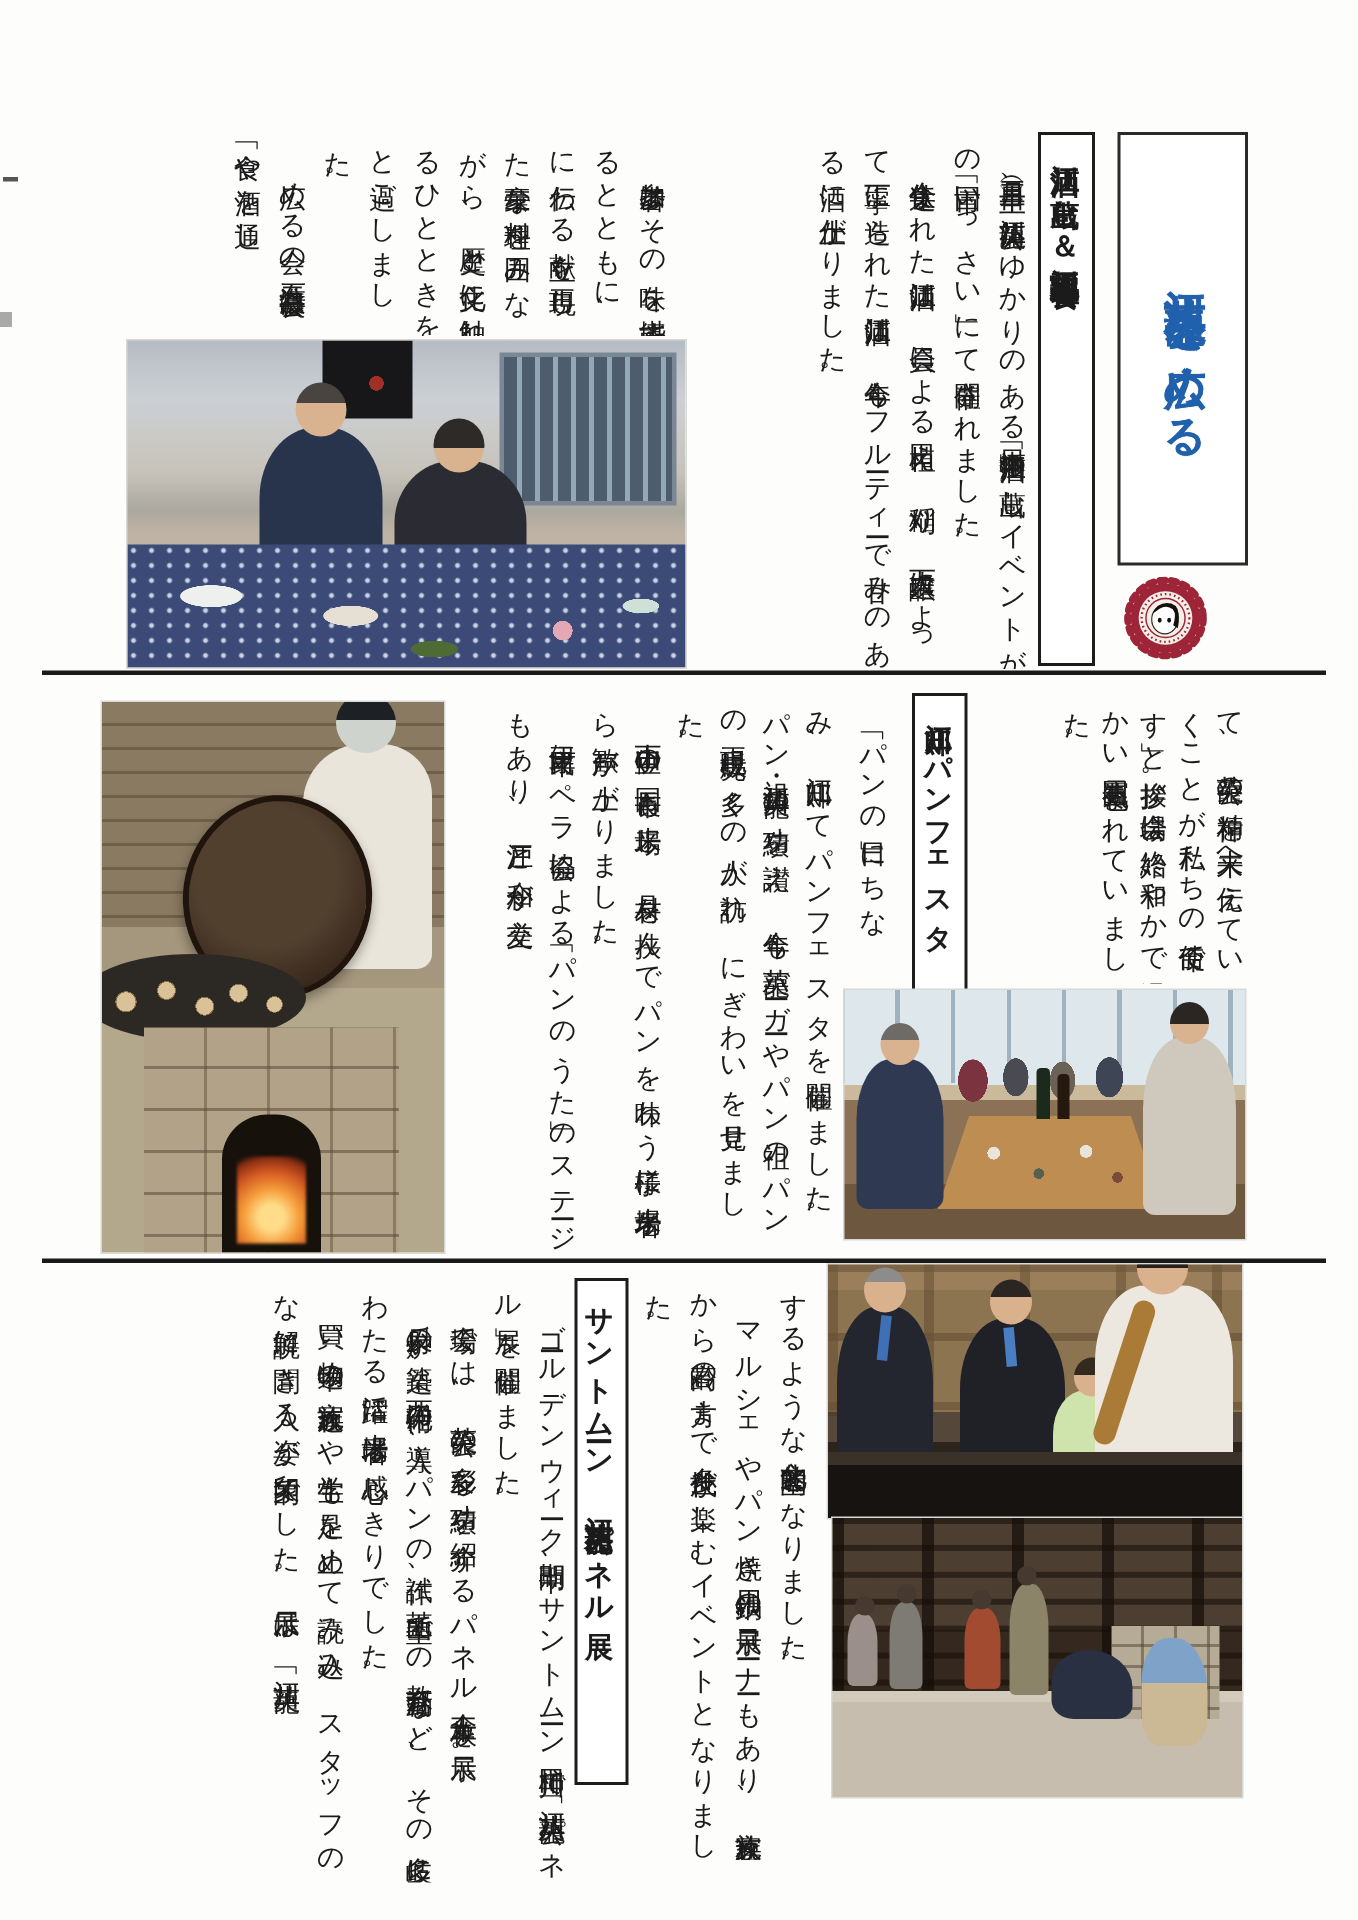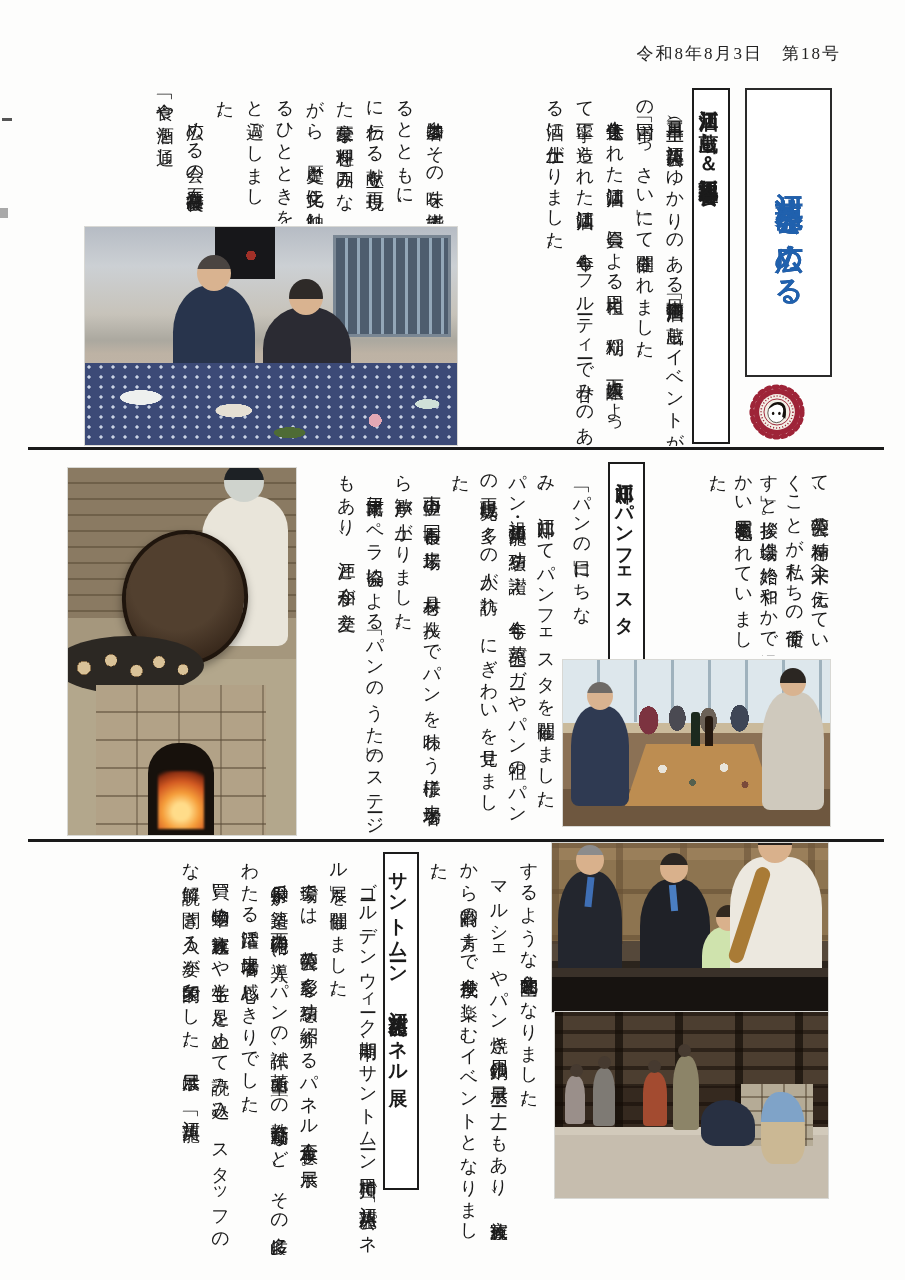--- a/index.html
+++ b/index.html
@@ -173,21 +173,20 @@
       repeating-linear-gradient(90deg,transparent 0 20px,rgba(80,65,45,.5) 20px 22px);}
   .p5-bend1{left:146px;top:88px;width:54px;height:46px;background:#283042;border-radius:50% 60% 22% 30%;}
   .p5-bend2{left:206px;top:80px;width:44px;height:72px;border-radius:40% 50% 28% 28%;
     background:linear-gradient(180deg,#7fa3c8 0 42%,#cbb894 42%);}
 </style>
 </head>
 <body>
 
 <div class="page">
 
-  <div class="issue">令和8年8月3日　第18号</div>
   <div class="title-box">
     <span class="title-text">江川英龍公を広める</span>
   </div>
   <div class="seal">
     <svg viewBox="0 0 60 60" width="58" height="58" aria-hidden="true">
       <circle cx="30" cy="30" r="26" fill="none" stroke="#9e2438" stroke-width="5" stroke-dasharray="3.5 4.4" stroke-linecap="round"></circle>
       <circle cx="30" cy="30" r="24" fill="#9e2438"></circle>
       <circle cx="30" cy="30" r="18.5" fill="#f3efe6"></circle>
       <circle cx="30" cy="30" r="16.5" fill="none" stroke="#9e2438" stroke-width="1.6" stroke-dasharray="1.1 2.1"></circle>
       <circle cx="30" cy="30" r="13.5" fill="none" stroke="#9e2438" stroke-width="1"></circle>

